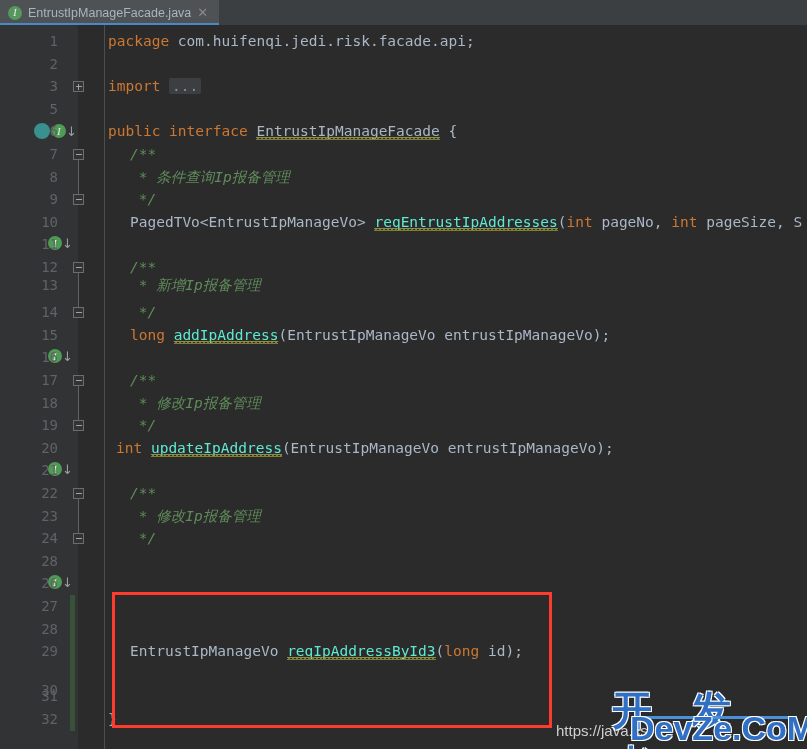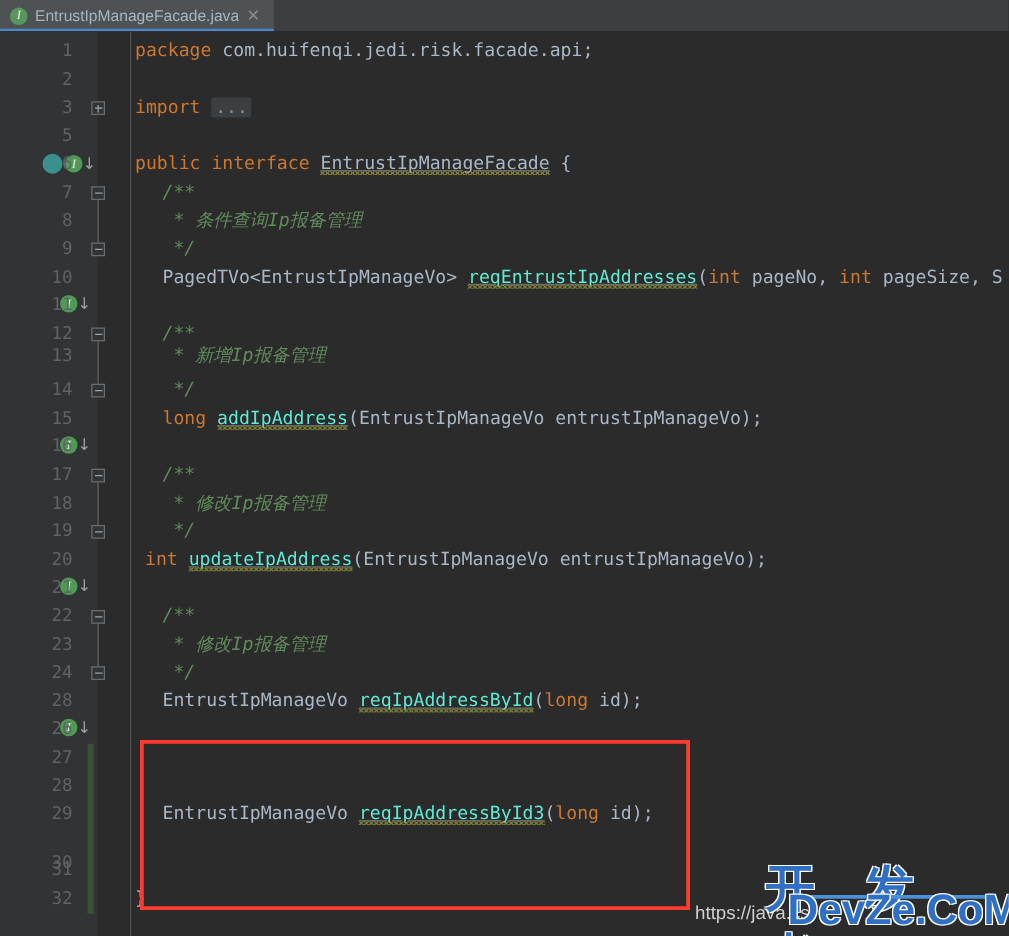--- a/index.html
+++ b/index.html
@@ -256,21 +256,20 @@
         <div class="row" style="top: 479.6px;">
           <div class="lineno">23</div>
           <div class="code" style="left: 130px;"><span class="cmt"> * 修改Ip报备管理</span></div>
         </div>
         <div class="row" style="top: 502.2px;">
           <div class="lineno">24</div>
           <div class="code" style="left: 130px;"><span class="cmt"> */</span></div>
         </div>
         <div class="row" style="top: 524.8px;">
           <div class="lineno">28</div>
-          <div class="code" style="left: 130px;"><span class="txt">EntrustIpManageVo </span><span class="mth sq">reqIpAddressById</span><span class="txt">(</span><span class="kw">long </span><span class="txt">id);</span></div>
         </div>
         <div class="row" style="top: 547.4px;">
           <div class="lineno">26</div>
           <div class="code" style="left: 108px;"></div>
         </div>
         <div class="row" style="top: 570px;">
           <div class="lineno">27</div>
         </div>
         <div class="row" style="top: 592.6px;">
           <div class="lineno">28</div>

